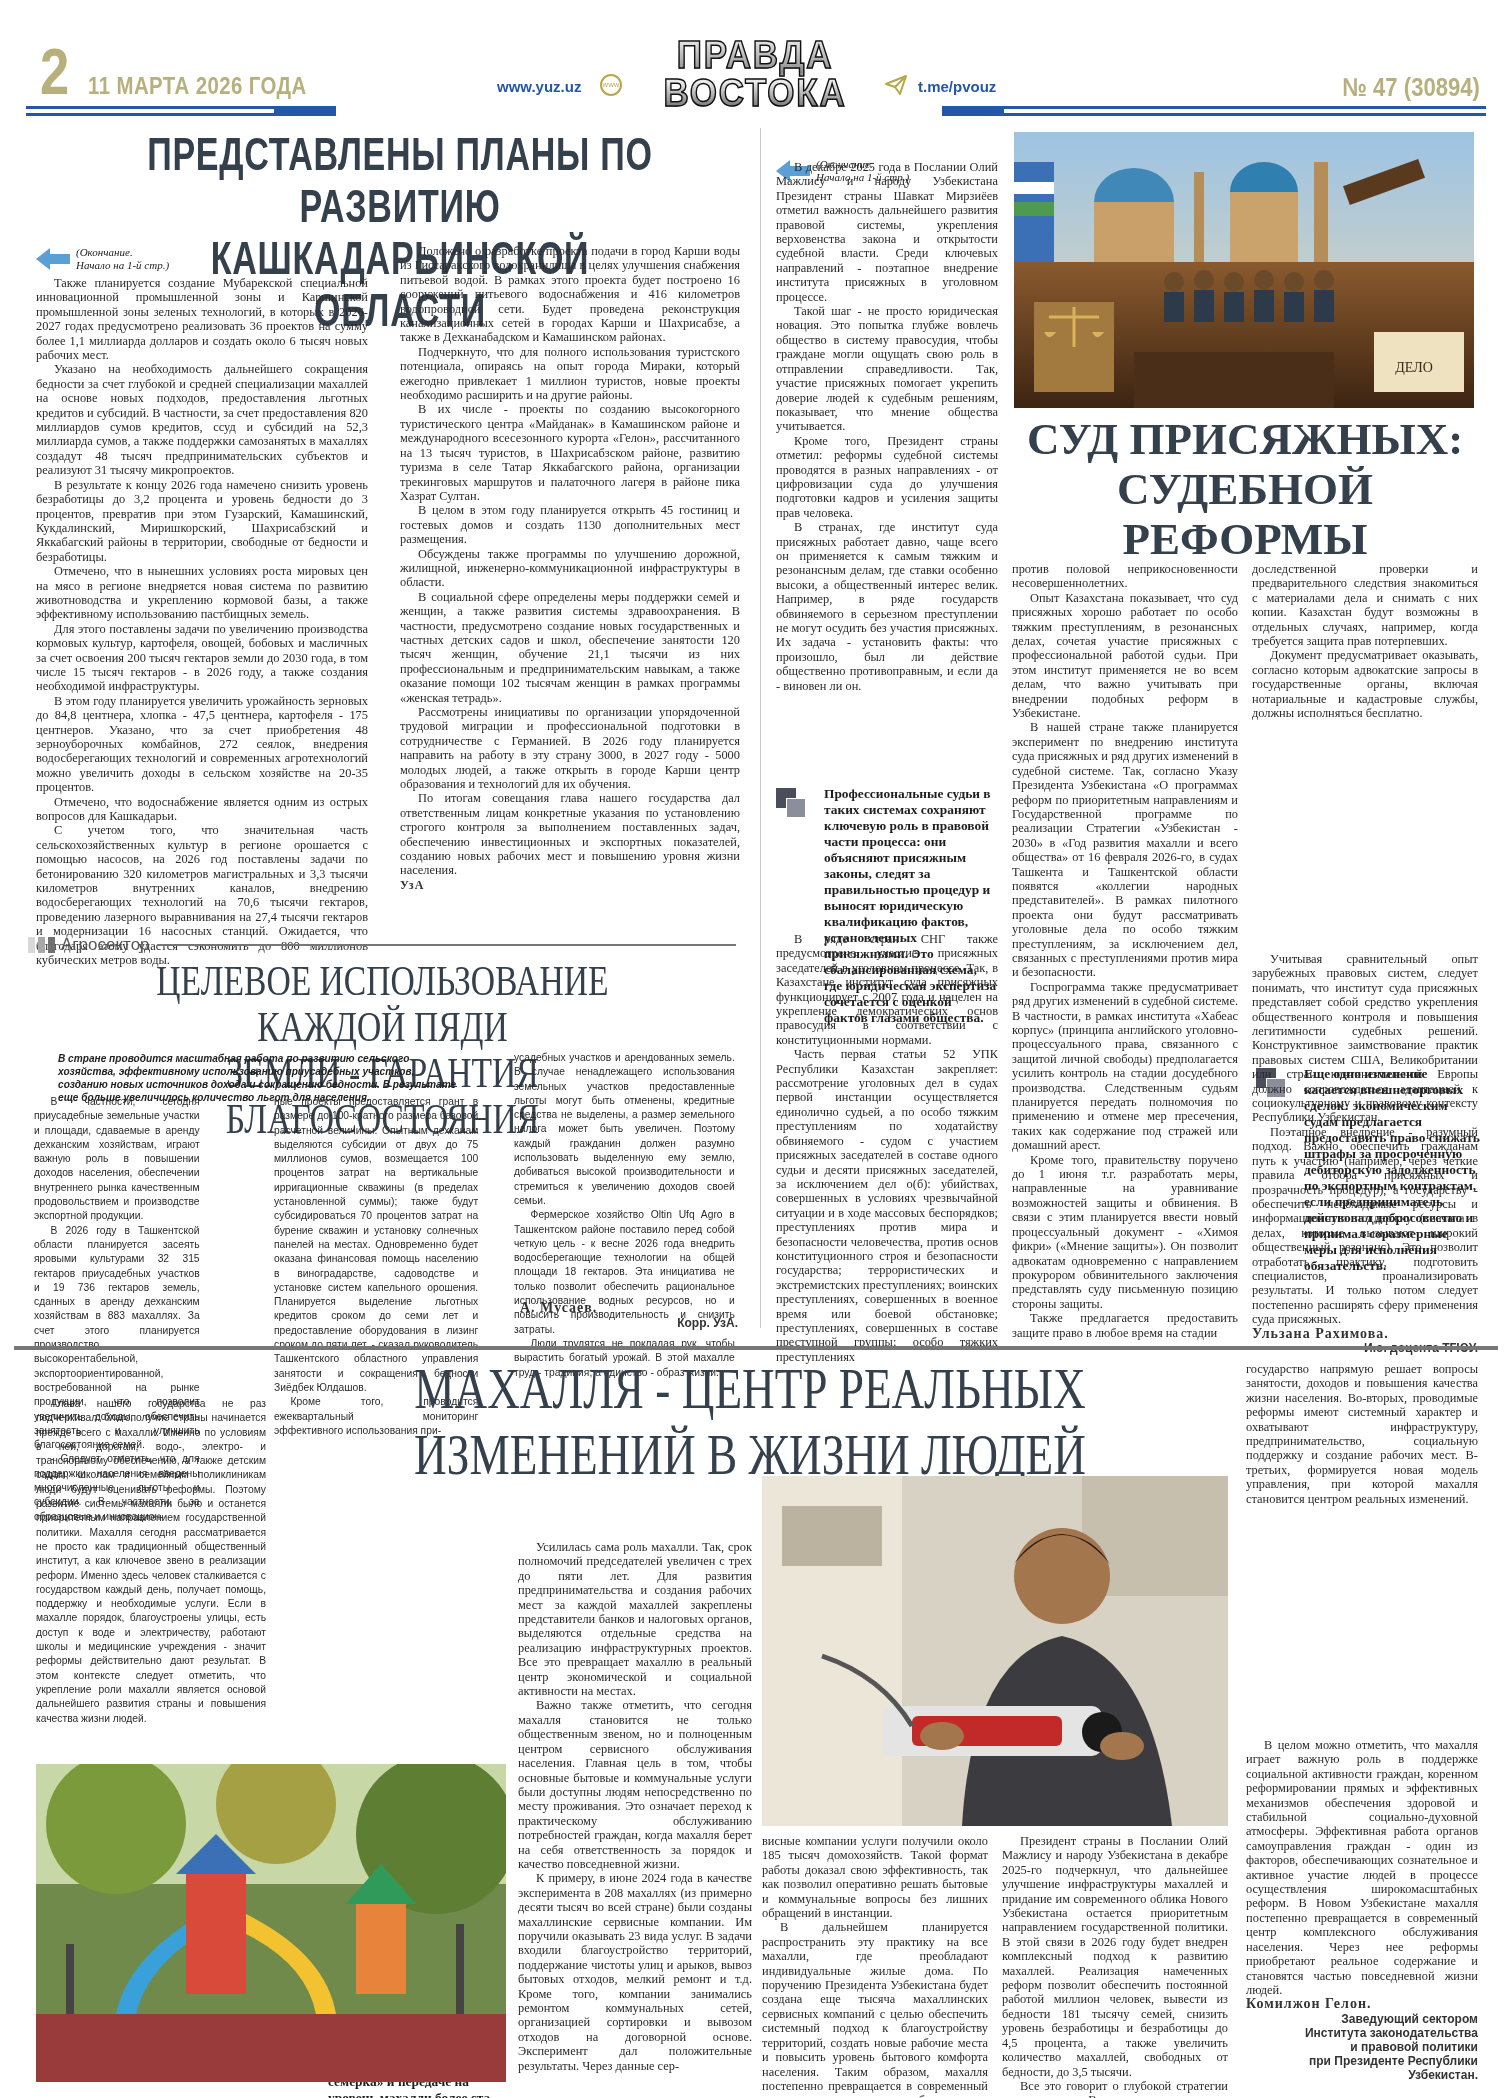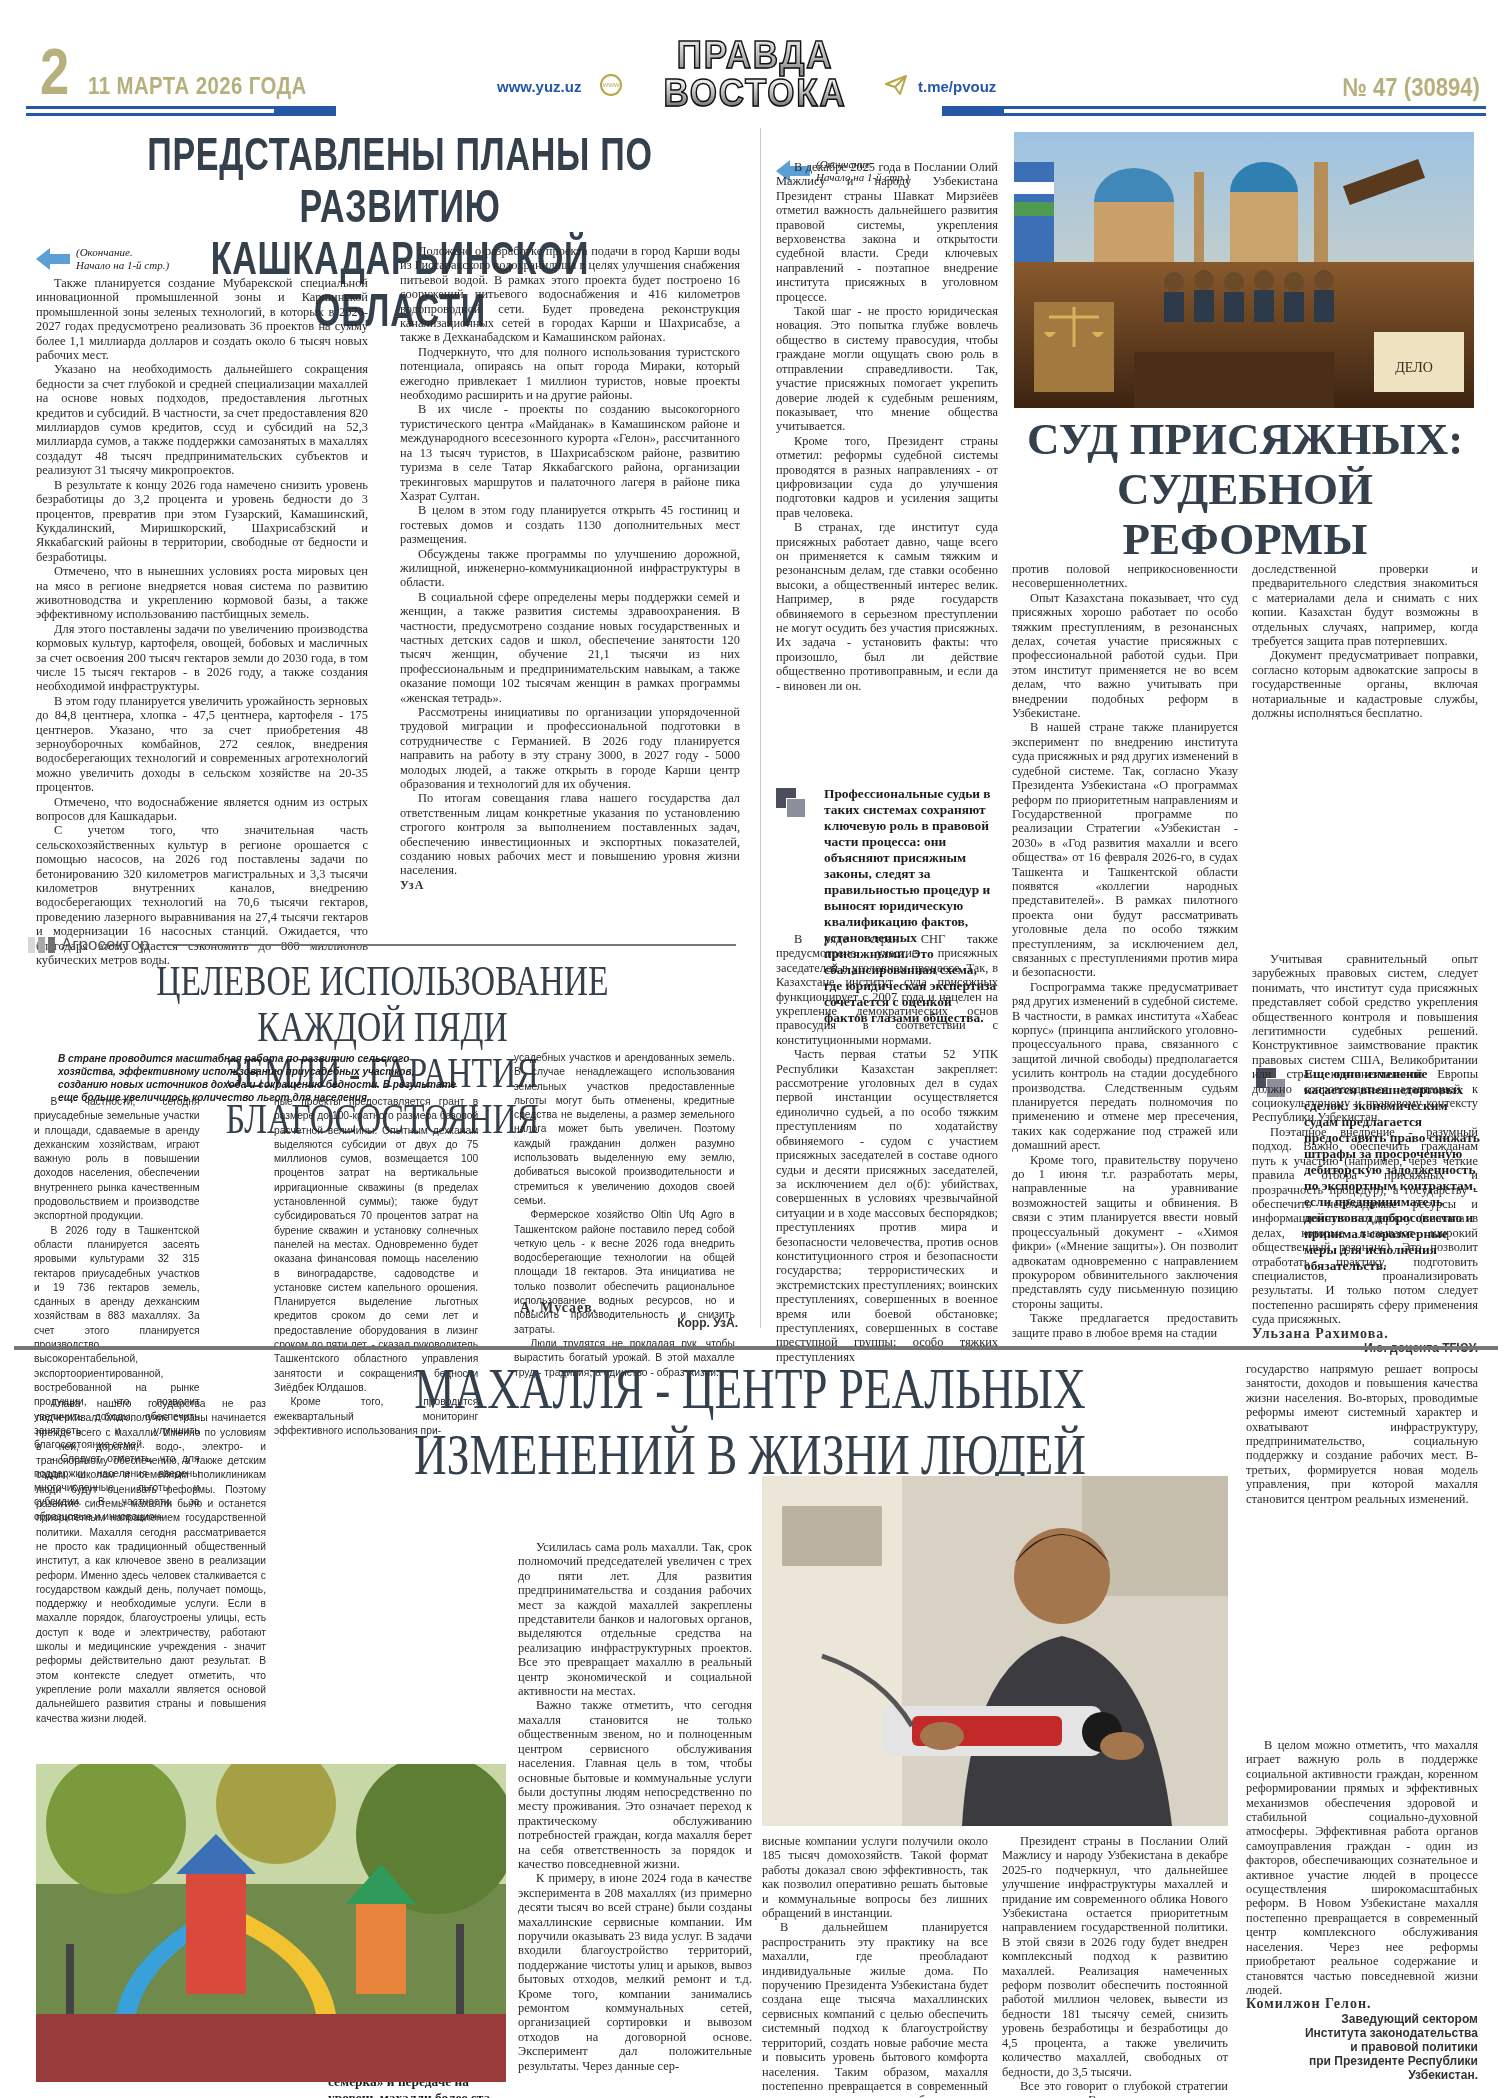--- a/index.html
+++ b/index.html
@@ -197,21 +197,21 @@
   <p style="text-indent:0">против половой неприкосновенности несовершеннолетних.</p>
   <p>Опыт Казахстана показывает, что суд присяжных хорошо работает по особо тяжким преступлениям, в резонансных делах, сочетая участие присяжных с профессиональной работой судьи. При этом институт применяется не во всем делам, что важно учитывать при внедрении подобных реформ в Узбекистане.</p>
   <p>В нашей стране также планируется эксперимент по внедрению института суда присяжных и ряд других изменений в судебной системе. Так, согласно Указу Президента Узбекистана «О программах реформ по приоритетным направлениям и Государственной программе по реализации Стратегии «Узбекистан - 2030» в «Год развития махалли и всего общества» от 16 февраля 2026-го, в судах Ташкента и Ташкентской области появятся «коллегии народных представителей». В рамках пилотного проекта они будут рассматривать уголовные дела по особо тяжким преступлениям, за исключением дел, связанных с преступлениями против мира и безопасности.</p>
   <p>Госпрограмма также предусматривает ряд других изменений в судебной системе. В частности, в рамках института «Хабеас корпус» (принципа английского уголовно-процессуального права, связанного с защитой личной свободы) предполагается усилить контроль на стадии досудебного производства. Следственным судьям планируется передать полномочия по применению и отмене мер пресечения, таких как содержание под стражей или домашний арест.</p>
   <p>Кроме того, правительству поручено до 1 июня т.г. разработать меры, направленные на уравнивание возможностей защиты и обвинения. В связи с этим планируется ввести новый процессуальный документ - «Химоя фикри» («Мнение защиты»). Он позволит адвокатам одновременно с направлением прокурором обвинительного заключения представлять суду письменную позицию стороны защиты.</p>
   <p>Также предлагается предоставить защите право в любое время на стадии</p>
 </div>
 
 <div class="abs txt" style="left:1252px; top:562px; width:226px;">
   <p style="text-indent:0">доследственной проверки и предварительного следствия знакомиться с материалами дела и снимать с них копии. Казахстан будут возможны в отдельных случаях, например, когда требуется защита прав потерпевших.</p>
-  <p>Документ предусматривает поправки, согласно которым адвокатские запросы в государственные органы, включая нотариальные и кадастровые службы, должны исполняться бесплатно.</p>
+  <p>Документ предусматривает оказывать, согласно которым адвокатские запросы в государственные органы, включая нотариальные и кадастровые службы, должны исполняться бесплатно.</p>
 </div>
 
 <div class="abs quote" style="left:1256px; top:730px; width:224px;">
   <span class="sq1"></span>
     <span class="sq2"></span>
   <div>Еще одно изменение касается внешнеторговых сделок: экономическим судам предлагается предоставить право снижать штрафы за просроченную дебиторскую задолженность по экспортным контрактам, если предприниматель действовал добросовестно и принимал соразмерные меры для исполнения обязательств.</div>
 </div>
 
 <div class="abs txt" style="left:1252px; top:952px; width:226px;">
   <p>Учитывая сравнительный опыт зарубежных правовых систем, следует понимать, что институт суда присяжных представляет собой средство укрепления общественного контроля и повышения легитимности судебных решений. Конструктивное заимствование практик правовых систем США, Великобритании или стран континентальной Европы должно сопровождаться адаптацией к социокультурному и правовому контексту Республики Узбекистан.</p>

